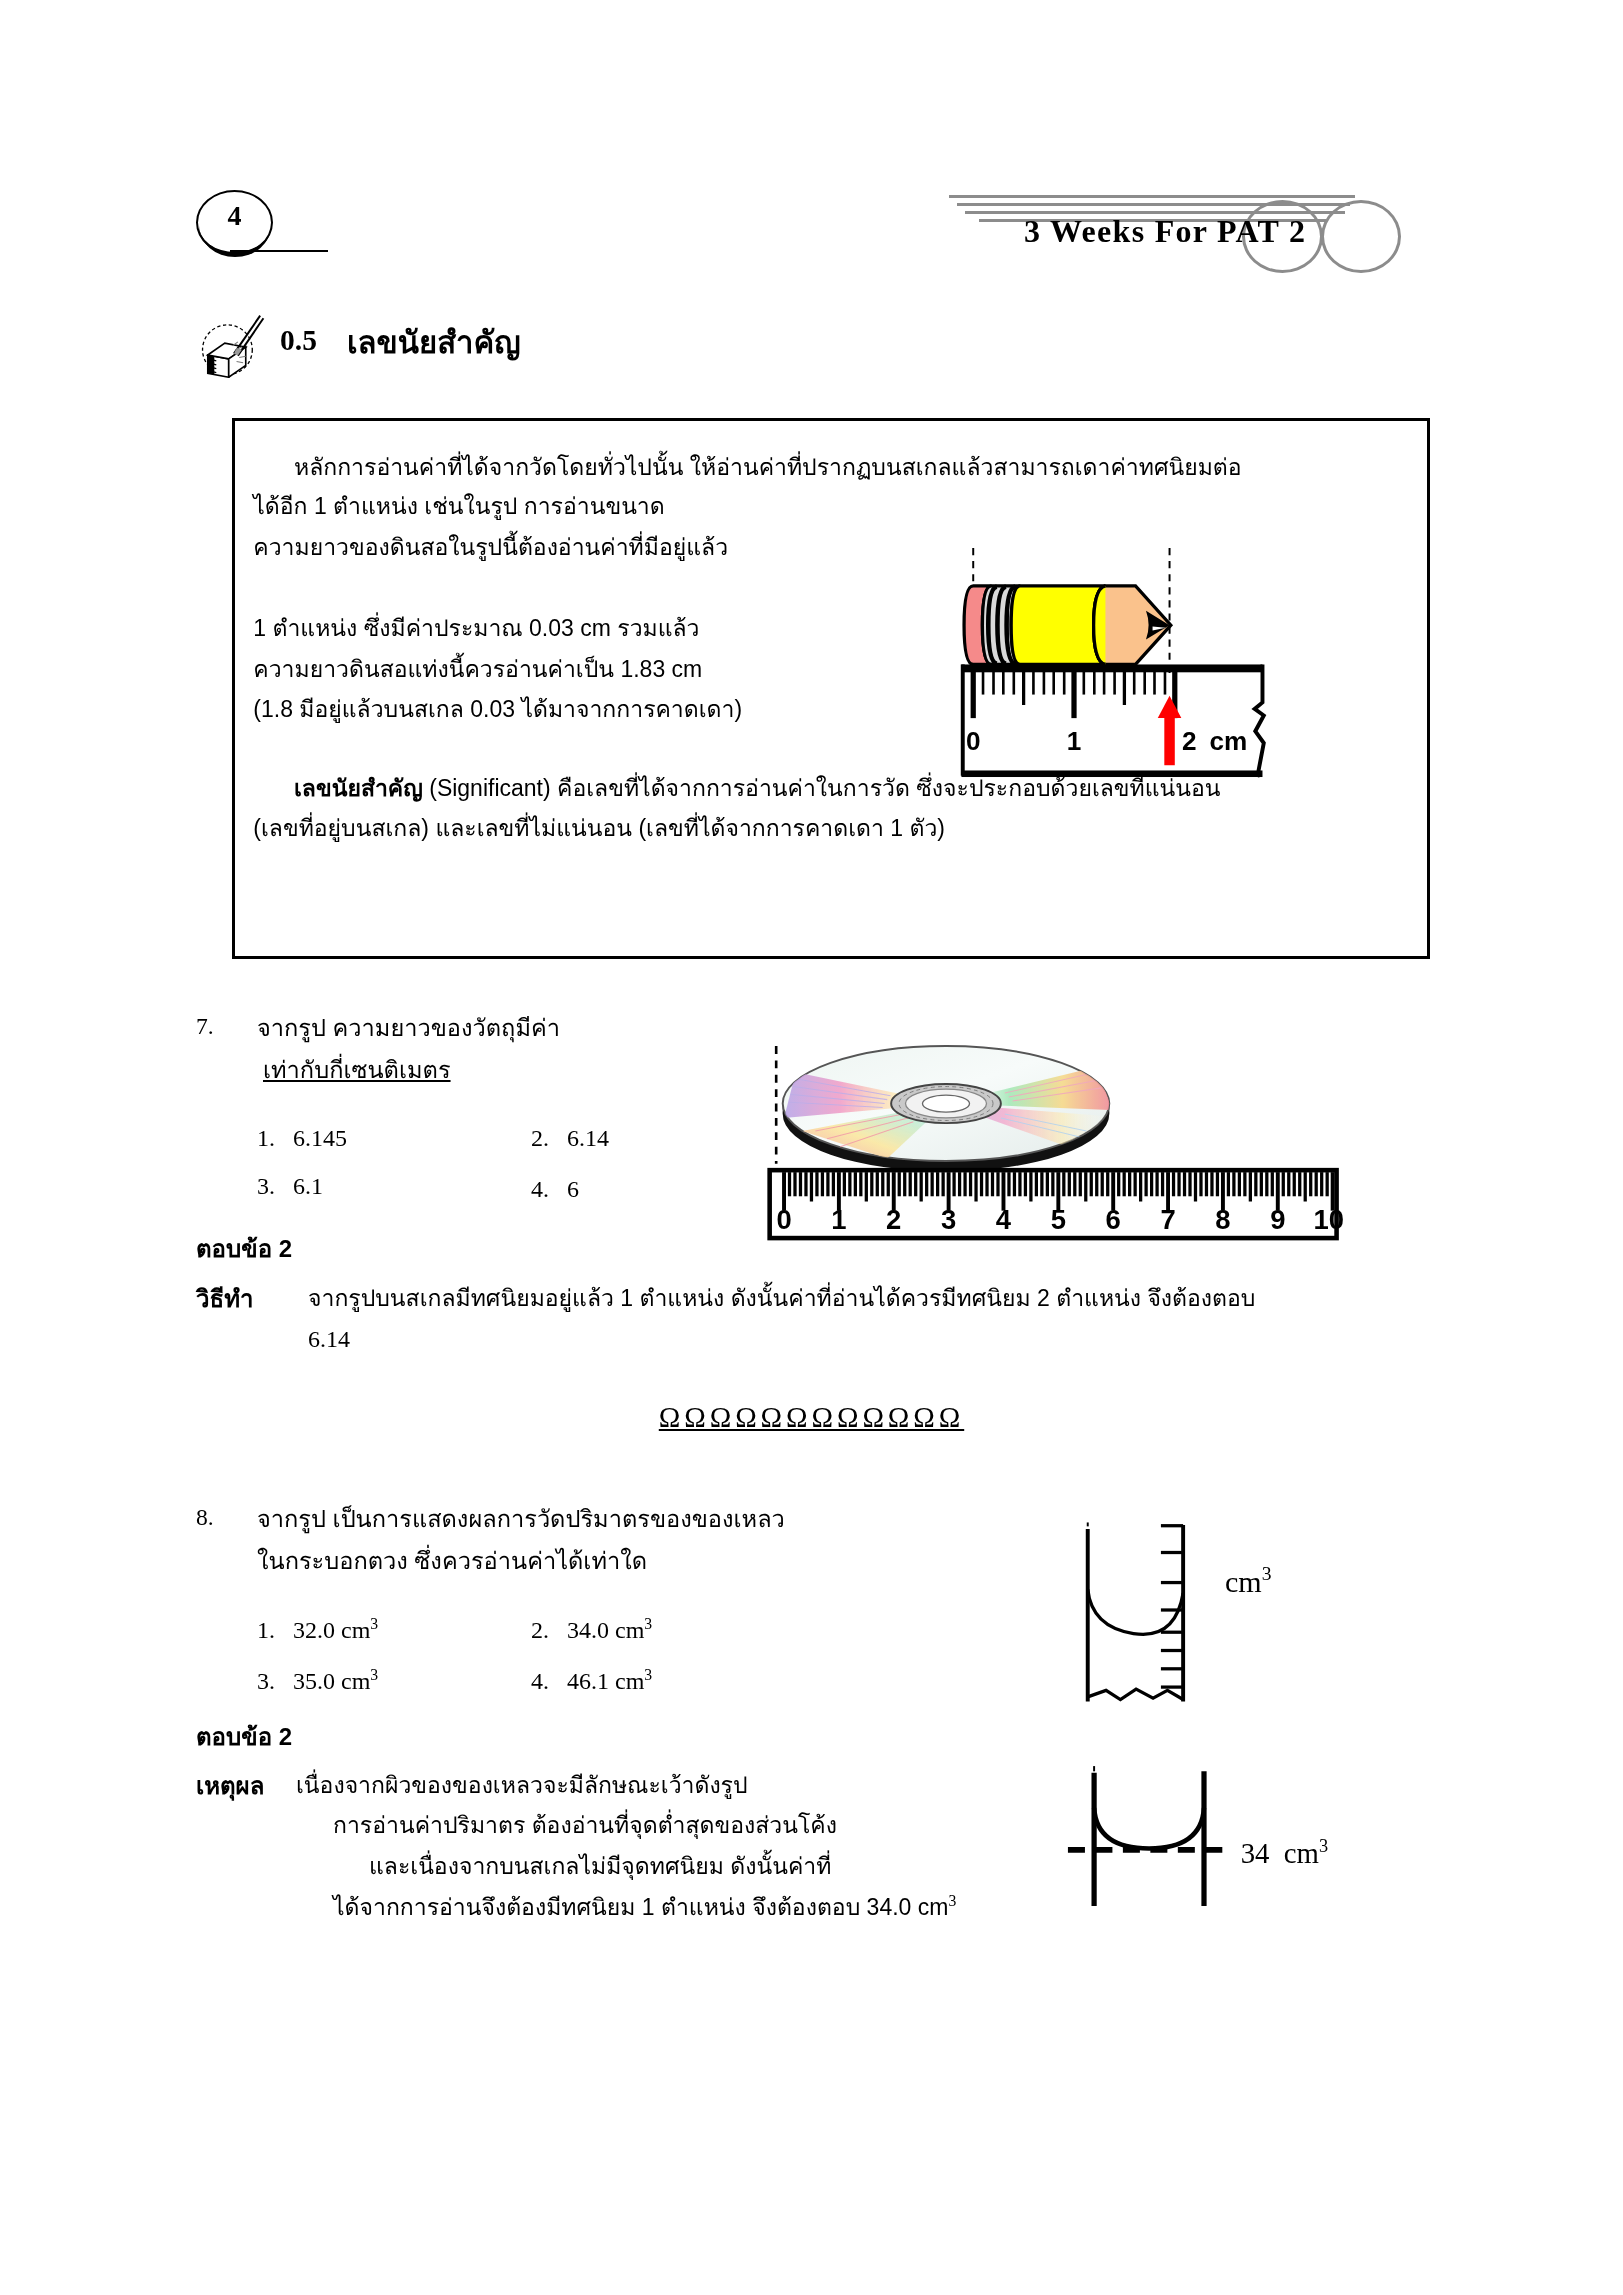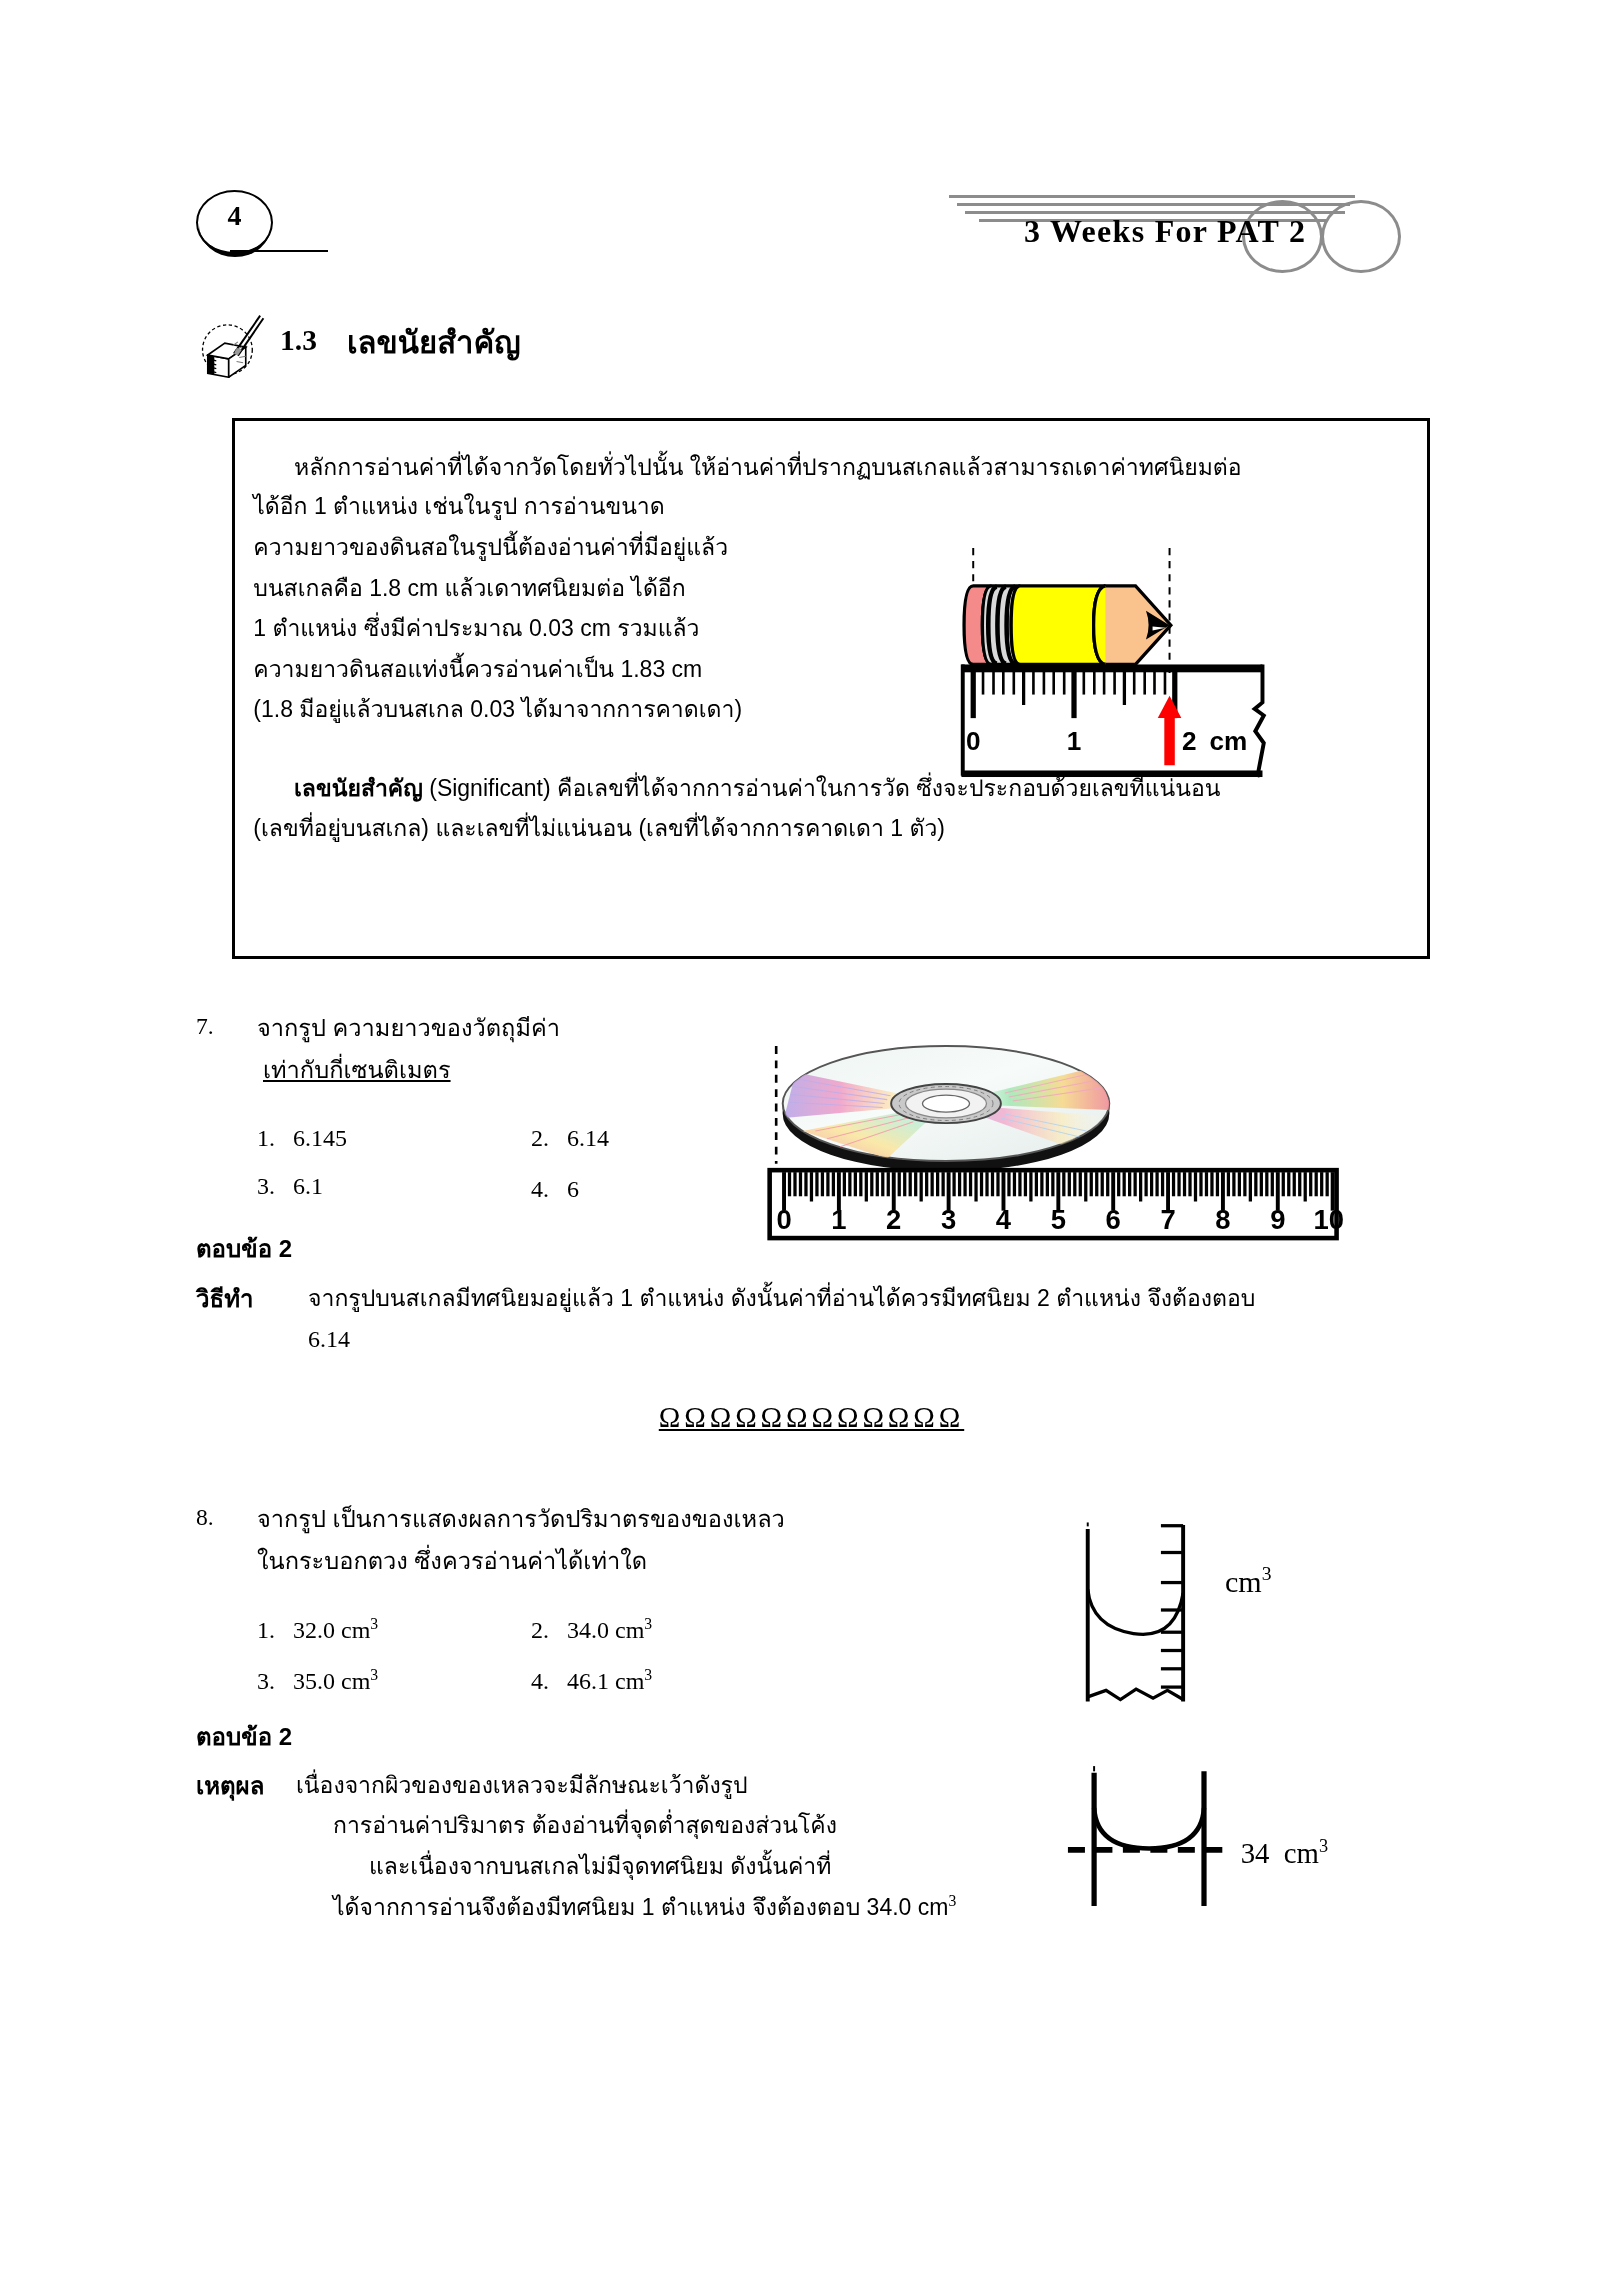--- a/index.html
+++ b/index.html
@@ -278,29 +278,28 @@
     <line x1="58" y1="68" x2="98" y2="10" stroke="#000" stroke-width="3"></line>
     <line x1="64" y1="71" x2="103" y2="14" stroke="#000" stroke-width="3"></line>
     <polygon points="58,68 64,71 70,62 62,59" fill="#9a9a9a"></polygon>
     <g stroke="#7a7a7a" stroke-width="1.6">
       <line x1="56" y1="56" x2="64" y2="50"></line>
         <line x1="60" y1="62" x2="70" y2="58"></line>
       <line x1="66" y1="74" x2="76" y2="72"></line>
         <line x1="62" y1="80" x2="72" y2="82"></line>
     </g>
   </svg>
-  <div class="sec-num">1.3</div>
+  <div class="sec-num">0.5</div>
   <div class="sec-name">เลขนัยสำคัญ</div>
 </div>
 
 <div id="concept-box">
   <div class="box-para bp-1">หลักการอ่านค่าที่ได้จากวัดโดยทั่วไปนั้น ให้อ่านค่าที่ปรากฏบนสเกลแล้วสามารถเดาค่าทศนิยมต่อ</div>
   <div class="box-para bp-2">ได้อีก 1 ตำแหน่ง  เช่นในรูป  การอ่านขนาด</div>
   <div class="box-para bp-3">ความยาวของดินสอในรูปนี้ต้องอ่านค่าที่มีอยู่แล้ว</div>
-  <div class="box-para bp-4">บนสเกลคือ  1.8  cm    แล้วเดาทศนิยมต่อ ได้อีก</div>
   <div class="box-para bp-5">1 ตำแหน่ง  ซึ่งมีค่าประมาณ 0.03 cm  รวมแล้ว</div>
   <div class="box-para bp-6">ความยาวดินสอแท่งนี้ควรอ่านค่าเป็น 1.83  cm</div>
   <div class="box-para bp-7">(1.8 มีอยู่แล้วบนสเกล 0.03 ได้มาจากการคาดเดา)</div>
 
   <div class="box-para bp-sig-1">
     <span class="bold-inline">เลขนัยสำคัญ</span><span> (Significant) คือเลขที่ได้จากการอ่านค่าในการวัด ซึ่งจะประกอบด้วยเลขที่แน่นอน</span>
   </div>
   <div class="box-para bp-sig-2">(เลขที่อยู่บนสเกล)  และเลขที่ไม่แน่นอน (เลขที่ได้จากการคาดเดา 1 ตัว)</div>
 
   <svg id="pencil-figure" viewBox="0 0 790 400">

